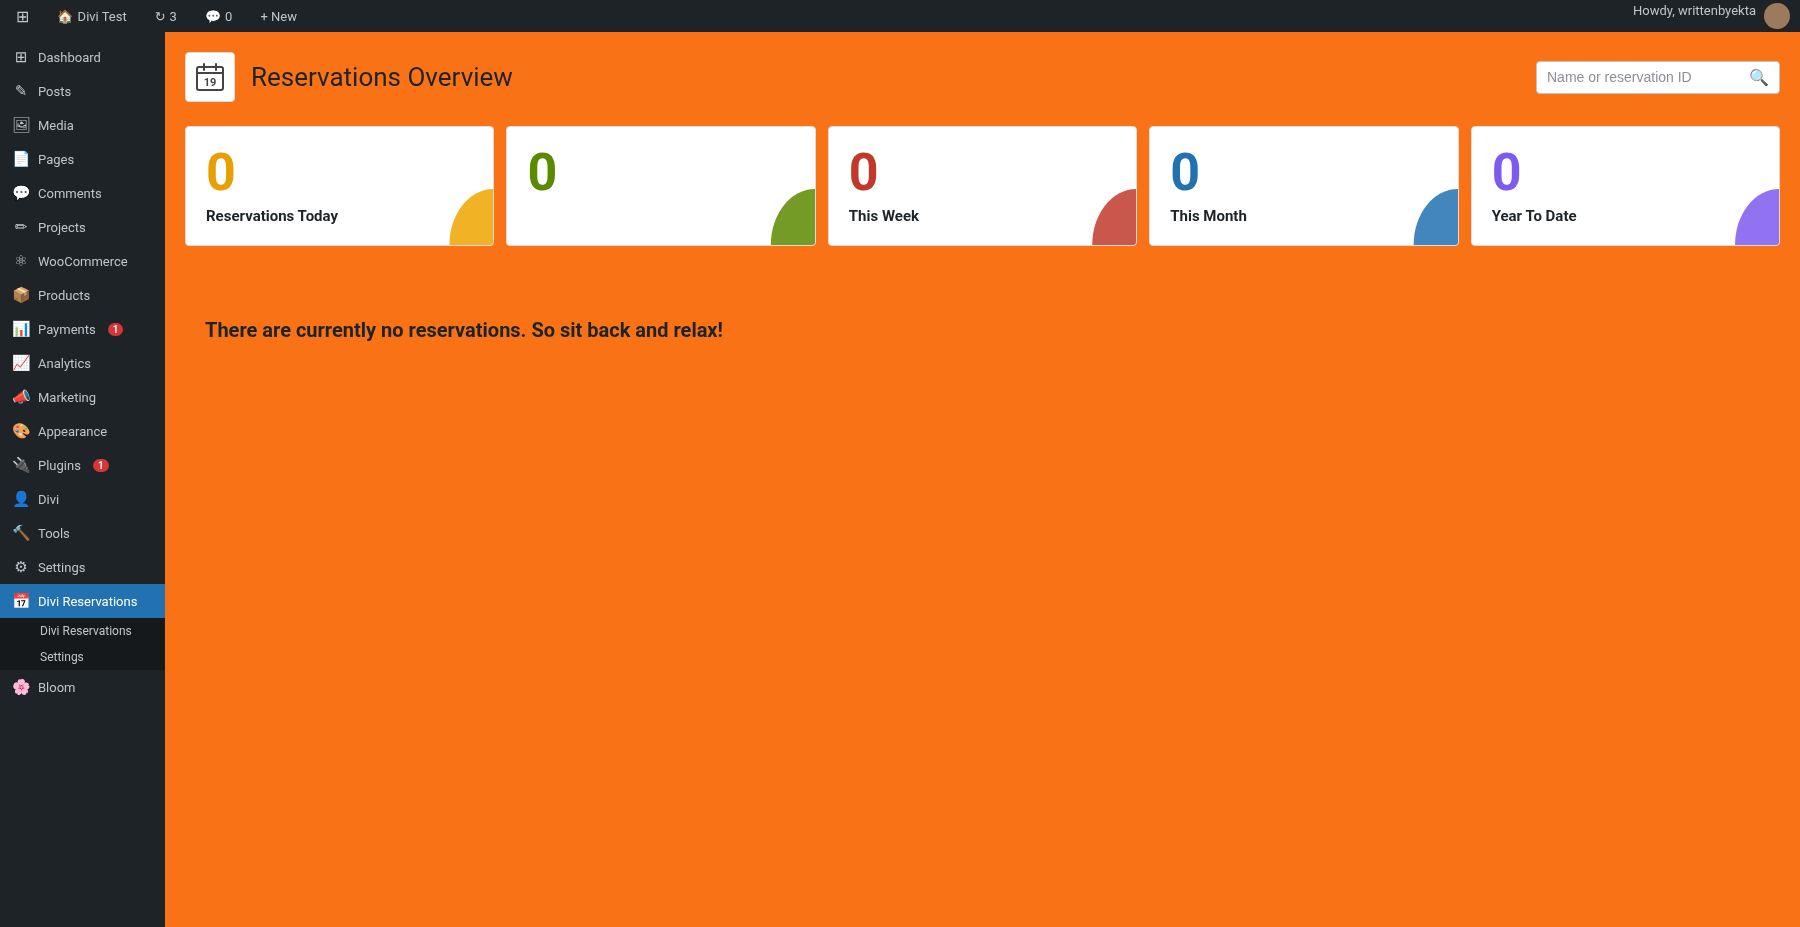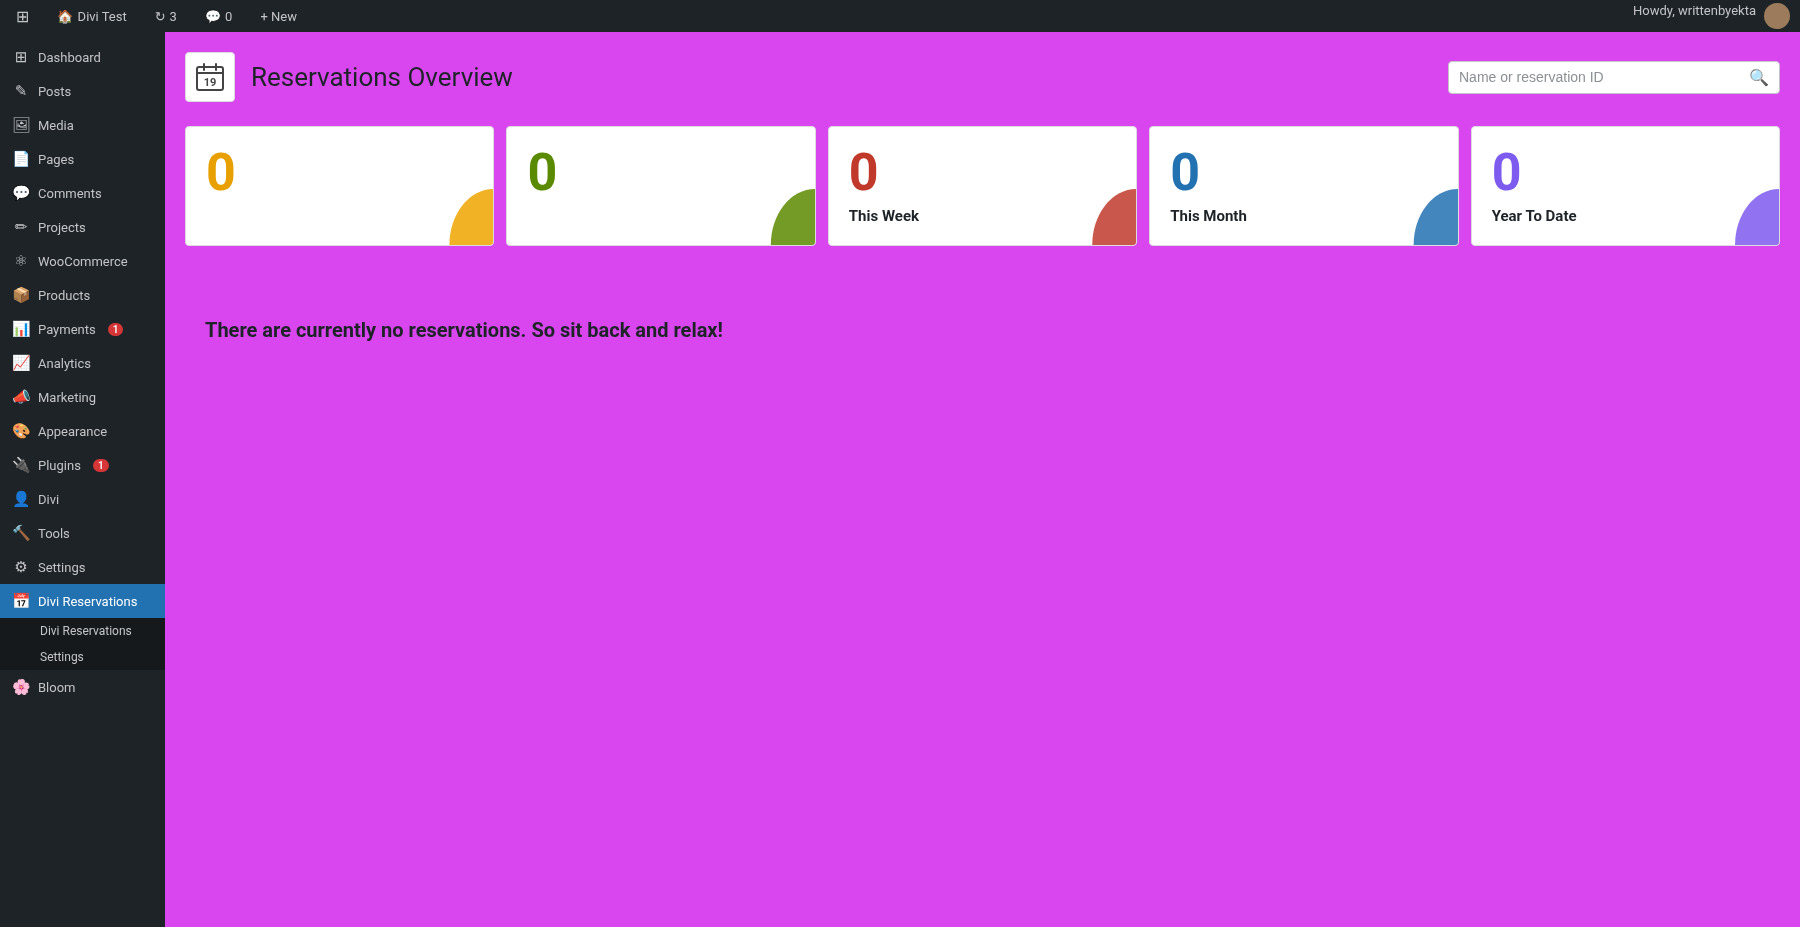--- a/index.html
+++ b/index.html
@@ -64,21 +64,21 @@
       padding: 1px 5px;
       margin-left: 4px;
     }
     .sidebar-sub { padding: 6px 10px 6px 40px; font-size: 12px; color: #a7aaad; cursor: pointer; }
 
     
     .main {
       flex: 1;
       overflow-y: auto;
       padding: 20px 20px;
-      background: #d946ef;
+      background: #f97316;
     }
 
     
     .page-header {
       display: flex;
       align-items: center;
       margin-bottom: 24px;
       gap: 16px;
     }
     .page-header-icon {
@@ -100,21 +100,21 @@
       flex: 1;
     }
     .search-container {
       display: flex;
       align-items: center;
       background: #fff;
       border: 1px solid #c3c4c7;
       border-radius: 4px;
       padding: 6px 10px;
       gap: 8px;
-      width: 332px;
+      width: 244px;
     }
     .search-input {
       border: none;
       outline: none;
       font-size: 14px;
       color: #1d2327;
       flex: 1;
       background: transparent;
     }
     .search-input::placeholder { color: #8c8f94; }
@@ -348,20 +348,21 @@
       <div class="search-container">
         <input type="text" class="search-input" placeholder="Name or reservation ID" style="">
         <span class="search-icon">🔍</span>
       </div>
     </div>
 
     <div class="stats-row">
 
       <div class="stat-card">
         <div class="stat-number" style="color: #e8a000;">0</div>
+        <div class="stat-label">Reservations Today</div>
         <div class="leaf-orange"></div>
       </div>
 
       <div class="stat-card">
         <div class="stat-number" style="color: #5a8a00;">0</div>
         <div class="leaf-green"></div>
       </div>
 
       <div class="stat-card">
         <div class="stat-number" style="color: #c0392b;">0</div>

